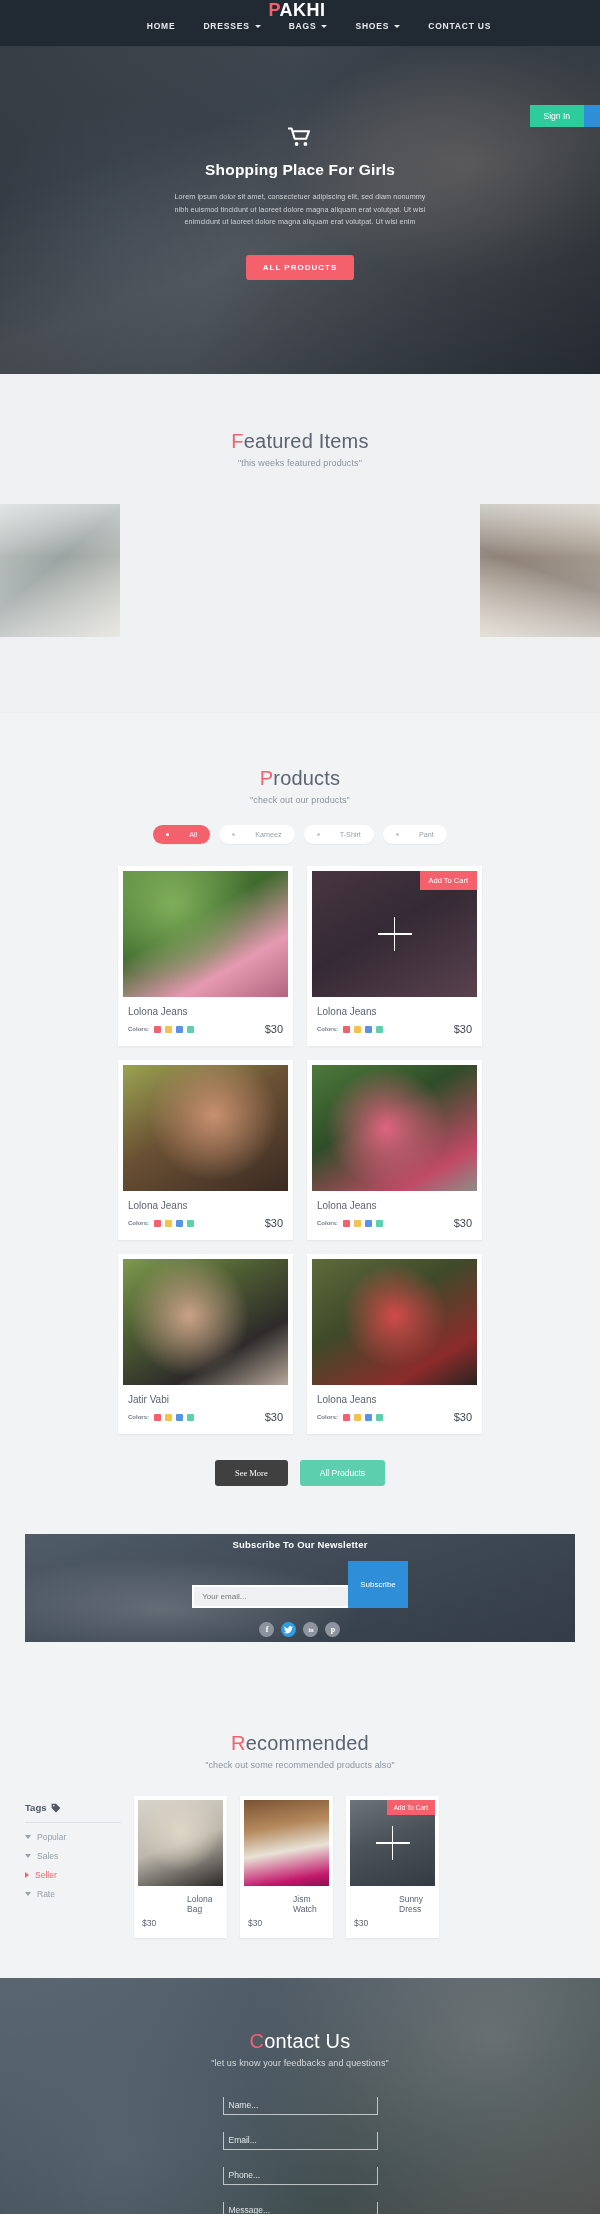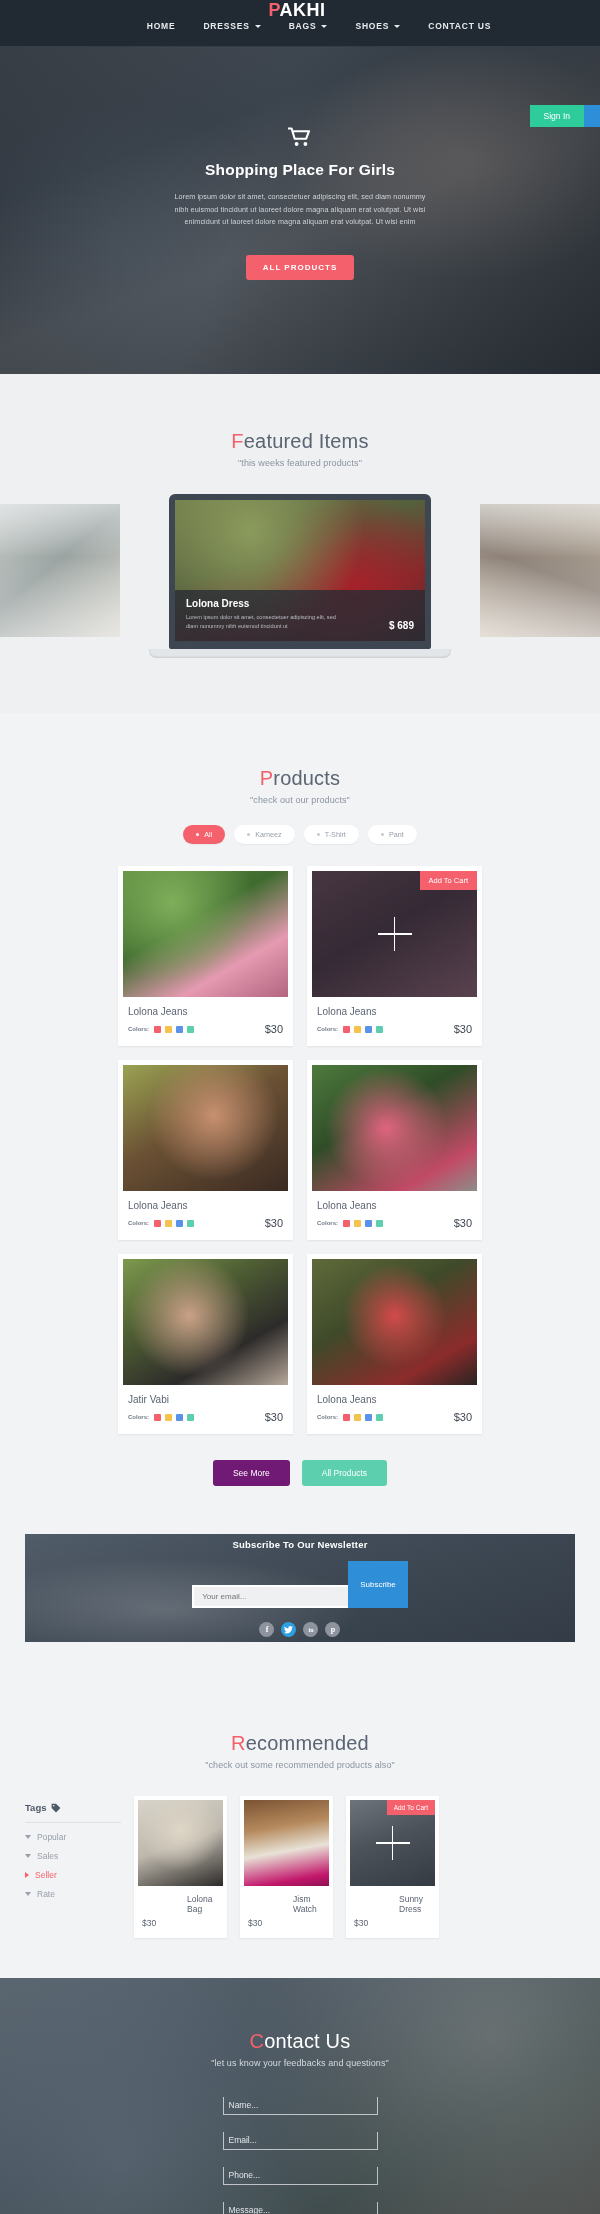--- a/index.html
+++ b/index.html
@@ -222,21 +222,21 @@
     margin-top: 20px;
   }
   .pill {
     background: #ffffff;
     border-radius: 11px;
     font-size: 7.2px;
     color: #98a0ab;
     padding: 5px 13px;
     display: flex;
     align-items: center;
-    gap: 5px;
+    gap: 20px;
     cursor: pointer;
     box-shadow: 0 1px 1px rgba(0,0,0,.05);
   }
   .pill .dot {
     width: 3px; height: 3px; border-radius: 50%;
     background: #c3cad2;
     display: inline-block;
   }
   .pill.active { background: #f4606c; color: #fff; }
   .pill.active .dot { background: #fff; }
@@ -309,21 +309,21 @@
     padding: 26px 0 34px;
   }
   .btn-seemore, .btn-allproducts {
     border: none;
     border-radius: 3px;
     font-size: 8.5px;
     color: #fff;
     padding: 8px 20px;
     cursor: pointer;
   }
-  .btn-seemore { background: #701a75; }
+  .btn-seemore { background: #404040; font-family: Liberation Serif, serif; }
   .btn-allproducts { background: #5ccfae; }
 
   
   .newsletter-wrap { background: #f1f3f5; padding: 0 25px 40px; }
   .newsletter {
     height: 108px;
     position: relative;
     overflow: hidden;
     background:
       radial-gradient(ellipse 60% 80% at 25% 70%, rgba(196,200,206,.55), rgba(0,0,0,0) 60%),
@@ -575,34 +575,20 @@
     </div>
   </div>
 
   <div class="featured">
     <div class="sec-title"><span class="cap-red">F</span><span>eatured Items</span></div>
     <div class="sec-sub">"this weeks featured products"</div>
 
     <div class="laptop-stage">
       <div class="side-img side-left"></div>
       <div class="side-img side-right"></div>
-      <div class="laptop">
-        <div class="laptop-screen">
-          <div class="slide">
-            <div class="slide-caption">
-              <div>
-                <div class="slide-title">Lolona Dress</div>
-                <div class="slide-desc">Lorem ipsum dolor sit amet, consectetuer adipiscing elit, sed diam nonummy nibh euismod tincidunt ut</div>
-              </div>
-              <div class="slide-price">$ 689</div>
-            </div>
-          </div>
-        </div>
-        <div class="laptop-base"></div>
-      </div>
     </div>
   </div>
 
   <div class="products">
     <div class="sec-title"><span class="cap-red">P</span><span>roducts</span></div>
     <div class="sec-sub">"check out our products"</div>
 
     <div class="filters">
       <div class="pill active">
           <i class="dot"></i>

